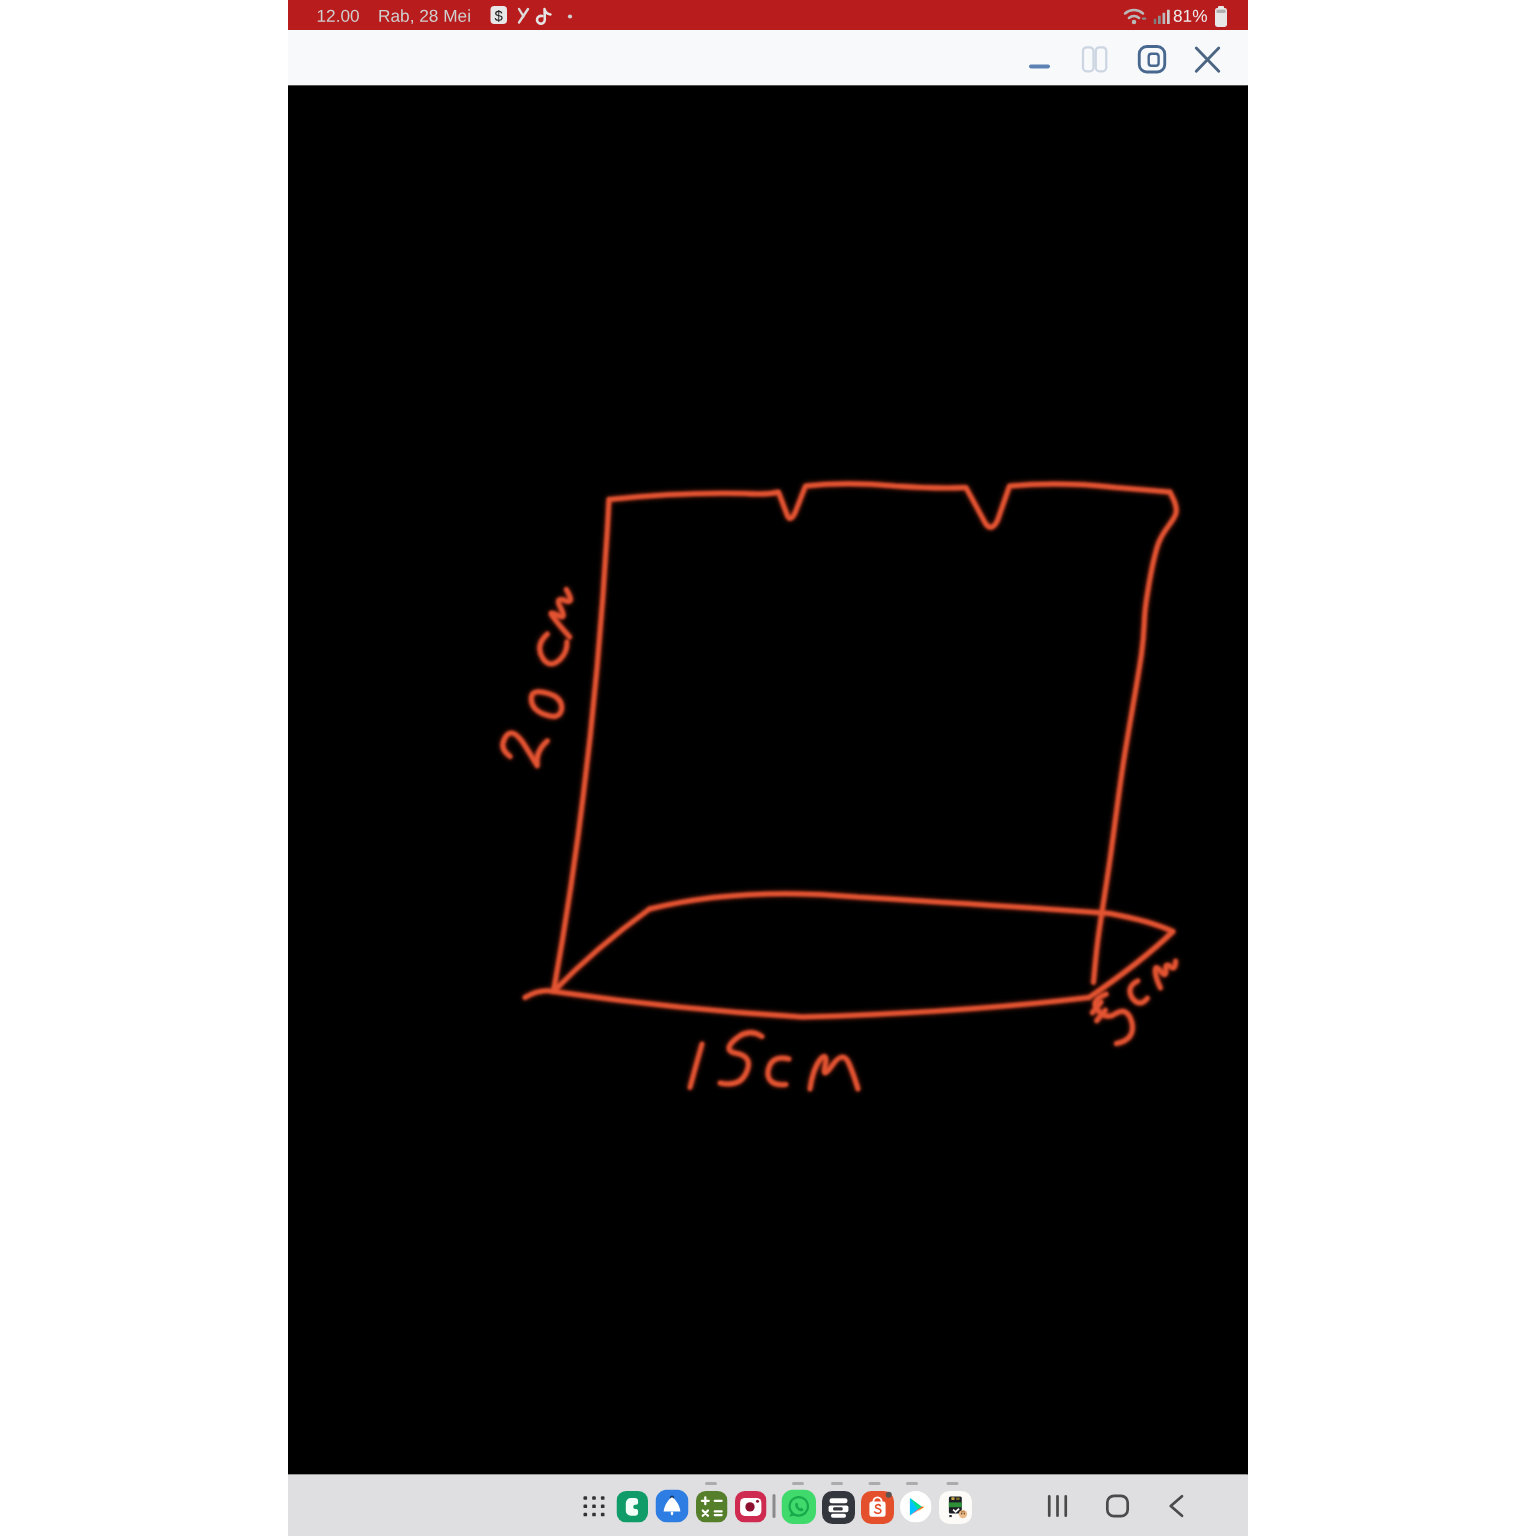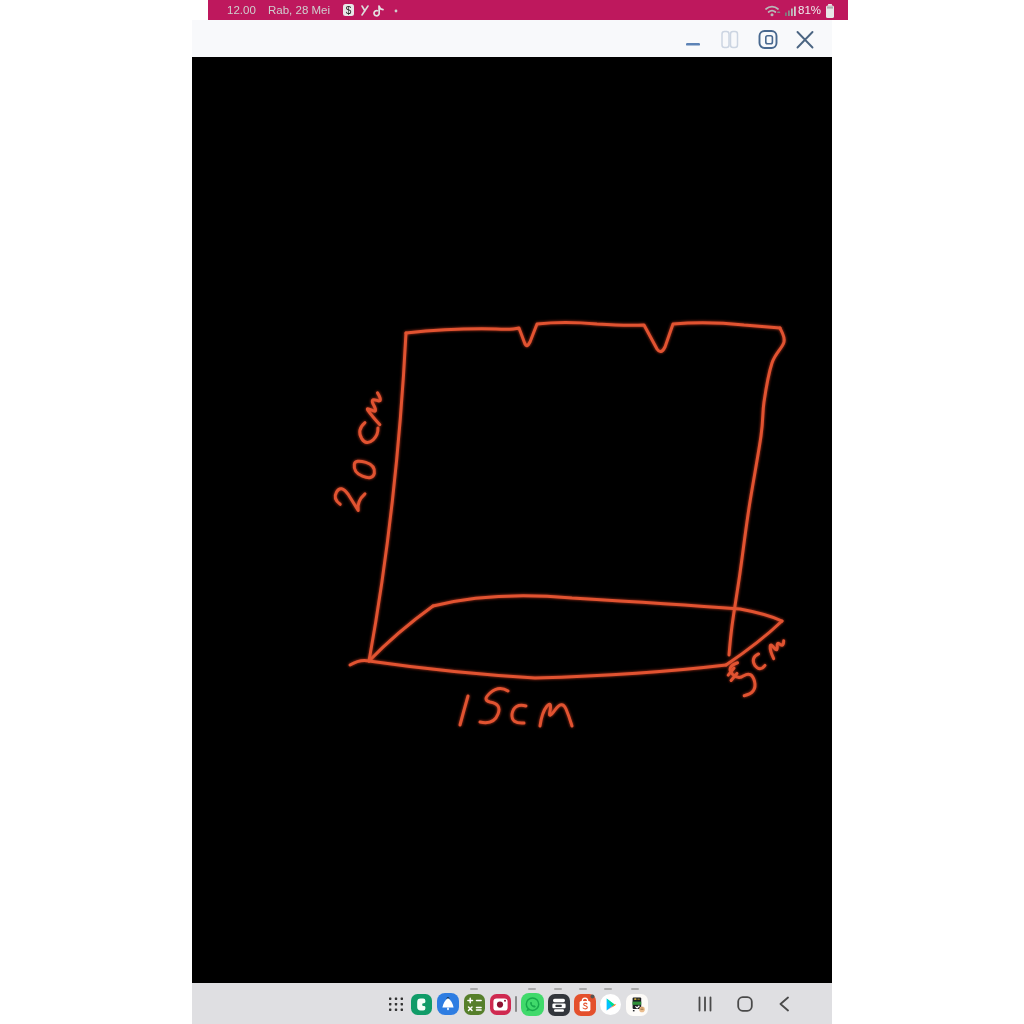--- a/index.html
+++ b/index.html
@@ -1,18 +1,18 @@
 <!DOCTYPE html>
 <html><head>
 <meta charset="utf-8">
 <style>
 html,body{margin:0;padding:0;width:1024px;height:1024px;background:#ffffff;overflow:hidden;
 font-family:"Liberation Sans",sans-serif;-webkit-font-smoothing:antialiased;}
 #app{position:absolute;left:192px;top:0;width:640px;height:1024px;}
-#statusbar{position:absolute;left:16px;top:0;width:640px;height:20px;background:#be185d;color:#d8d8d8;transform:translateZ(0);}
+#statusbar{position:absolute;left:0;top:0;width:640px;height:20px;background:#b91c1c;color:#d8d8d8;transform:translateZ(0);}
 #titlebar{position:absolute;left:0;top:20px;width:640px;height:37px;background:#f8f9fb;}
 #canvas{position:absolute;left:0;top:57px;width:640px;height:926px;background:#000;}
 #taskbar{position:absolute;left:0;top:983px;width:640px;height:41px;background:#dfdfe2;}
 .abs{position:absolute;} svg{opacity:0.999;}
 </style>
 </head>
 <body>
 
 <div id="app">
 

